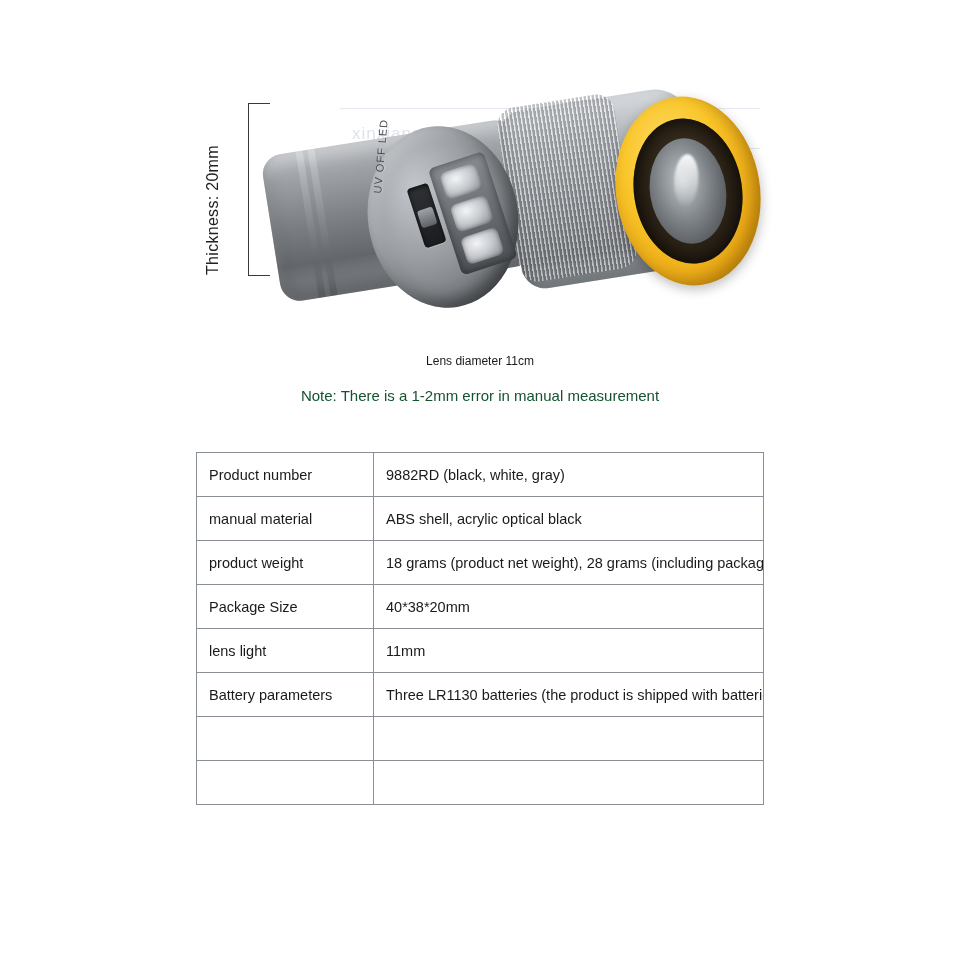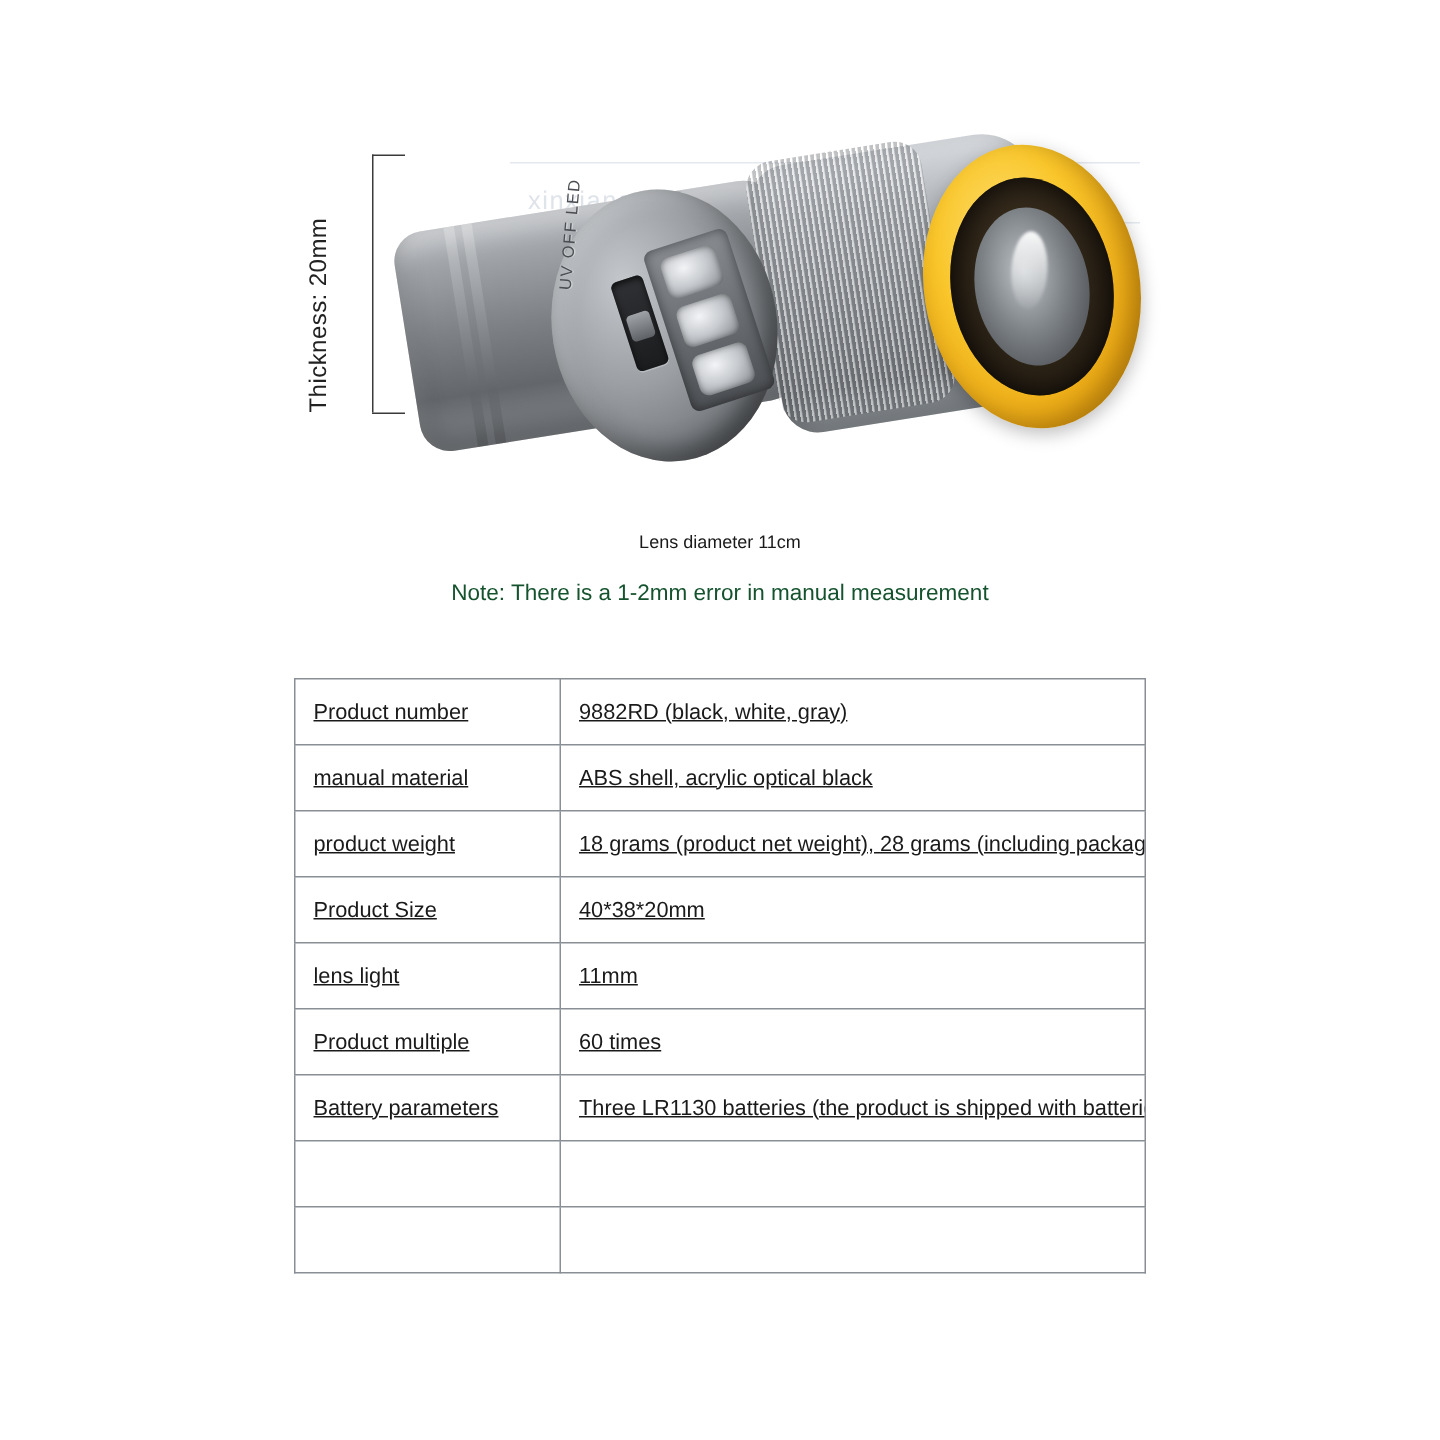--- a/index.html
+++ b/index.html
@@ -263,21 +263,20 @@
   }
 
   
   #spec-table {
     position: absolute;
     left: 196px;
     top: 452px;
     width: 568px;
     border-collapse: collapse;
     table-layout: fixed;
-    text-decoration: underline;
   }
   #spec-table td {
     border: 1px solid #8a8f96;
     height: 43px;
     padding: 0 12px;
     font-size: 14.5px;
     color: #1a1a1a;
     vertical-align: middle;
     white-space: nowrap;
     overflow: hidden;
@@ -342,30 +341,26 @@
       </tr>
       <tr>
         <td class="key">manual material</td>
         <td class="value">ABS shell, acrylic optical black</td>
       </tr>
       <tr>
         <td class="key">product weight</td>
         <td class="value">18 grams (product net weight), 28 grams (including packaging)</td>
       </tr>
       <tr>
-        <td class="key">Product Size</td>
+        <td class="key">Package Size</td>
         <td class="value">40*38*20mm</td>
       </tr>
       <tr>
         <td class="key">lens light</td>
         <td class="value">11mm</td>
-      </tr>
-      <tr>
-        <td class="key">Product multiple</td>
-        <td class="value">60 times</td>
       </tr>
       <tr>
         <td class="key">Battery parameters</td>
         <td class="value">Three LR1130 batteries (the product is shipped with batteries)</td>
       </tr>
       <tr class="empty">
         <td class="key"></td>
         <td class="value"></td>
       </tr>
       <tr class="empty">

